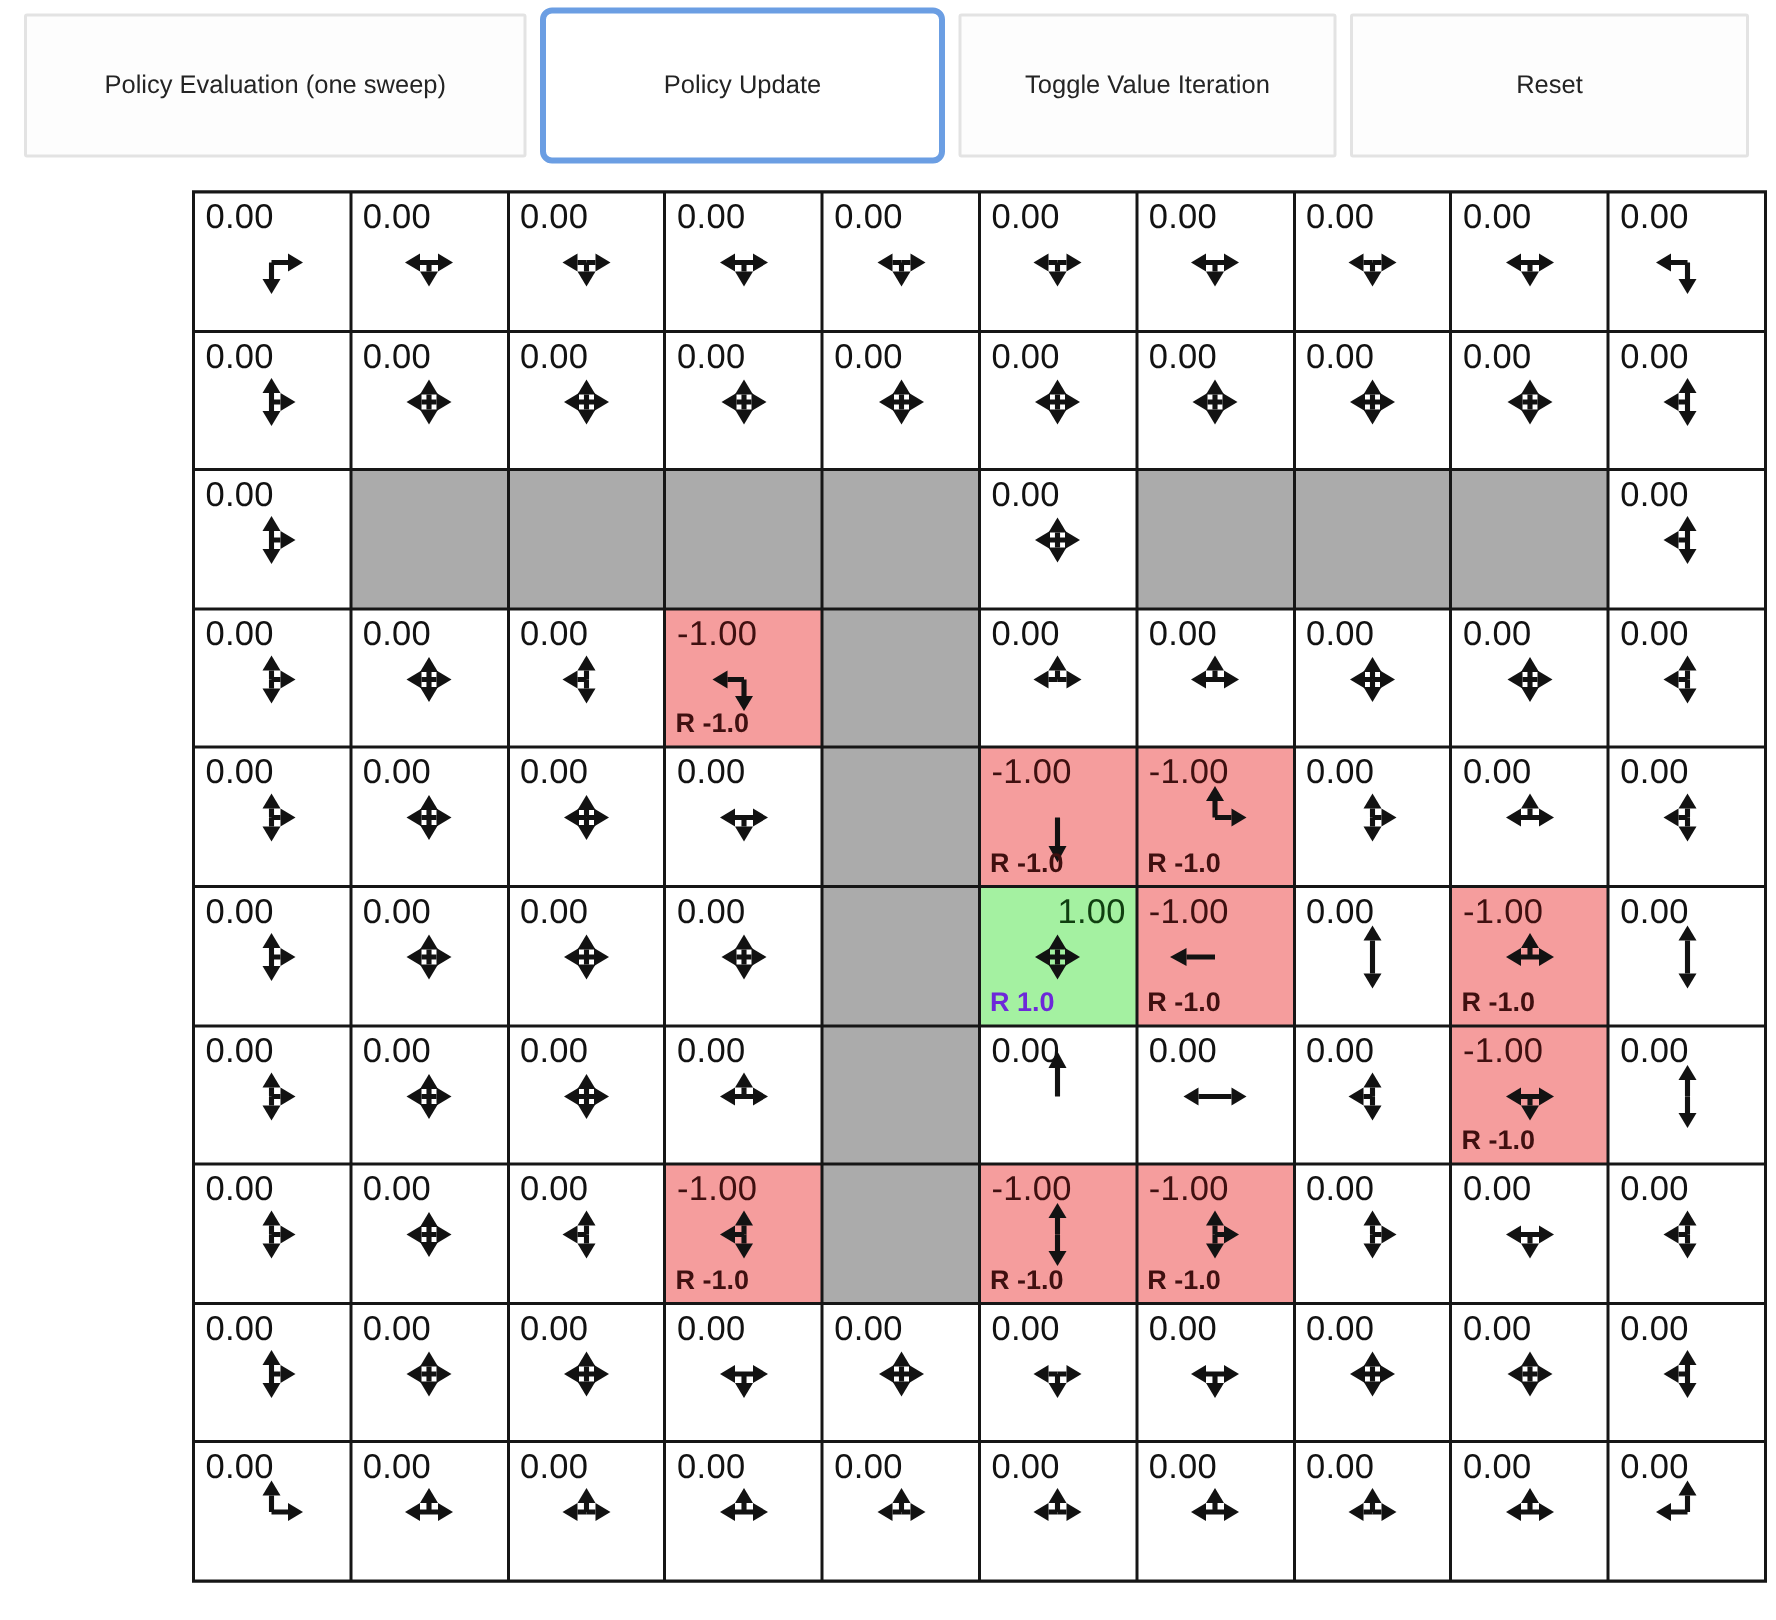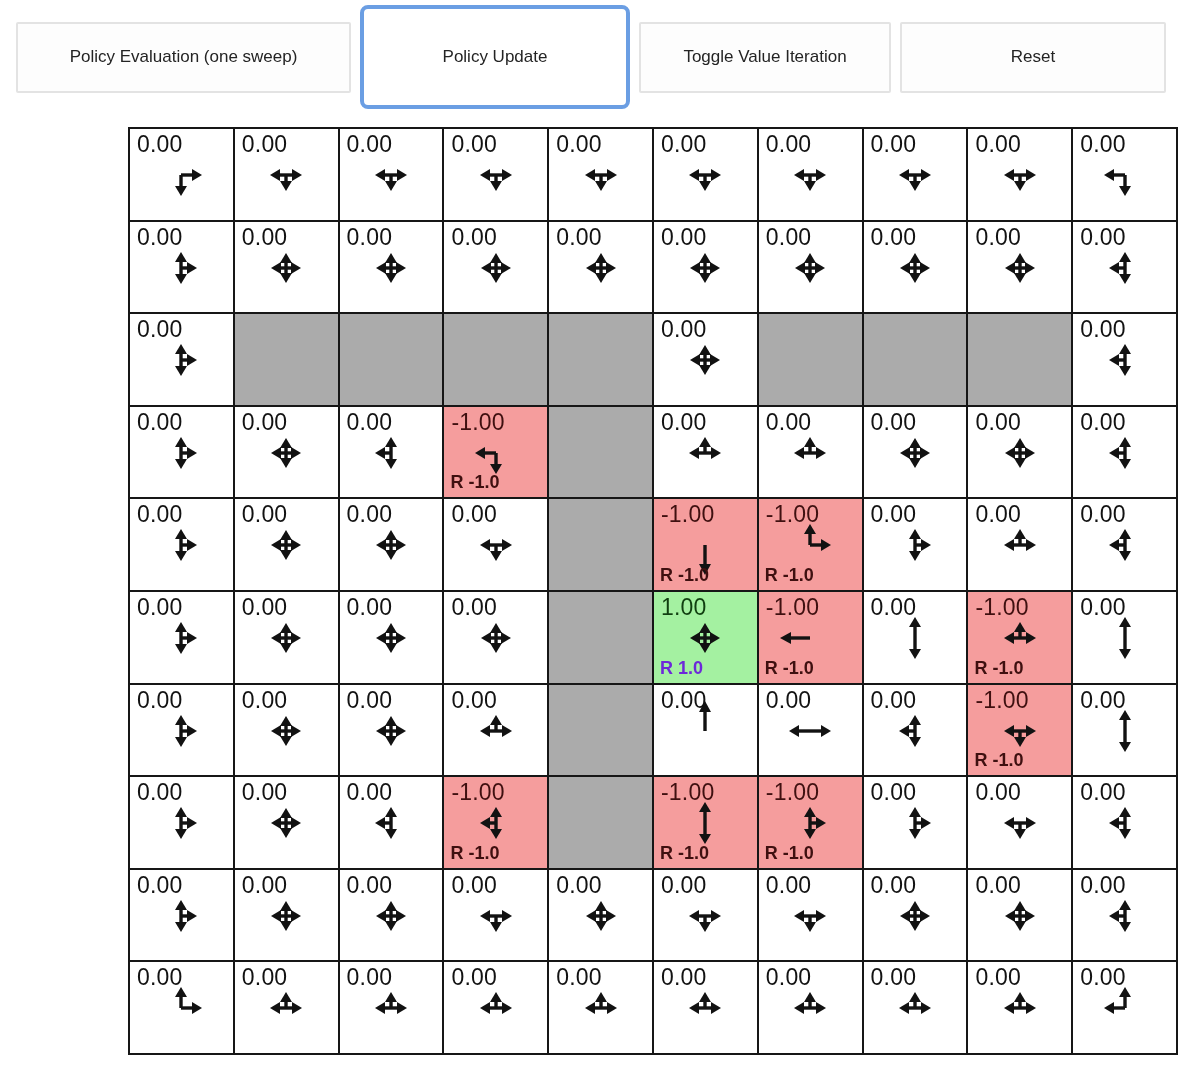--- a/index.html
+++ b/index.html
@@ -8,21 +8,21 @@
     background:#ffffff;
     font-family:"Liberation Sans", sans-serif;
     overflow:hidden;
   }
   
   .toolbar{
     position:absolute;left:16px;top:13px;width:1152px;height:88px;
     display:flex;gap:9px;align-items:center;
   }
   .btn{
-    height:71px;background:#fdfdfd;border:2px solid #e3e3e3;border-radius:2px;
+    height:96px;background:#fdfdfd;border:2px solid #e3e3e3;border-radius:2px;
     display:flex;align-items:center;justify-content:center;
     font-size:17px;color:#242424;box-sizing:border-box;cursor:pointer;
   }
   .btn.b0{width:335px;}
   .btn.b1{width:270px;}
   .btn.b2{width:252px;}
   .btn.b3{width:266px;}
   .btn.selected{
     height:104px;border:4px solid #6b9ee3;border-radius:8px;background:#ffffff;
   }
@@ -33,21 +33,21 @@
     background:#161616;border:2px solid #161616;gap:2px;box-sizing:border-box;
   }
   .cell{position:relative;background:#ffffff;overflow:hidden;}
   .cell.wall{background:#ababab;}
   .cell.neg{background:#f59d9d;padding-left:32px;}
   .cell.pos{background:#a4f1a1;}
   .val{
     position:absolute;left:7px;top:2px;font-size:23px;color:#121212;letter-spacing:.2px;
   }
   .neg .val{color:#3f1010;}
-  .pos .val{color:#103f10;}
+  .pos .val{color:#103f10;margin-left:44px;}
   .rlabel{
     position:absolute;left:6px;bottom:4px;font-size:18px;font-weight:700;color:#3f1010;
   }
   .pos .rlabel{color:#6d28d9;}
   .arrows{
     position:absolute;left:50%;top:46px;transform:translate(-50%,-50%);
     width:64px;height:64px;pointer-events:none;
   }
 </style>
 </head>

